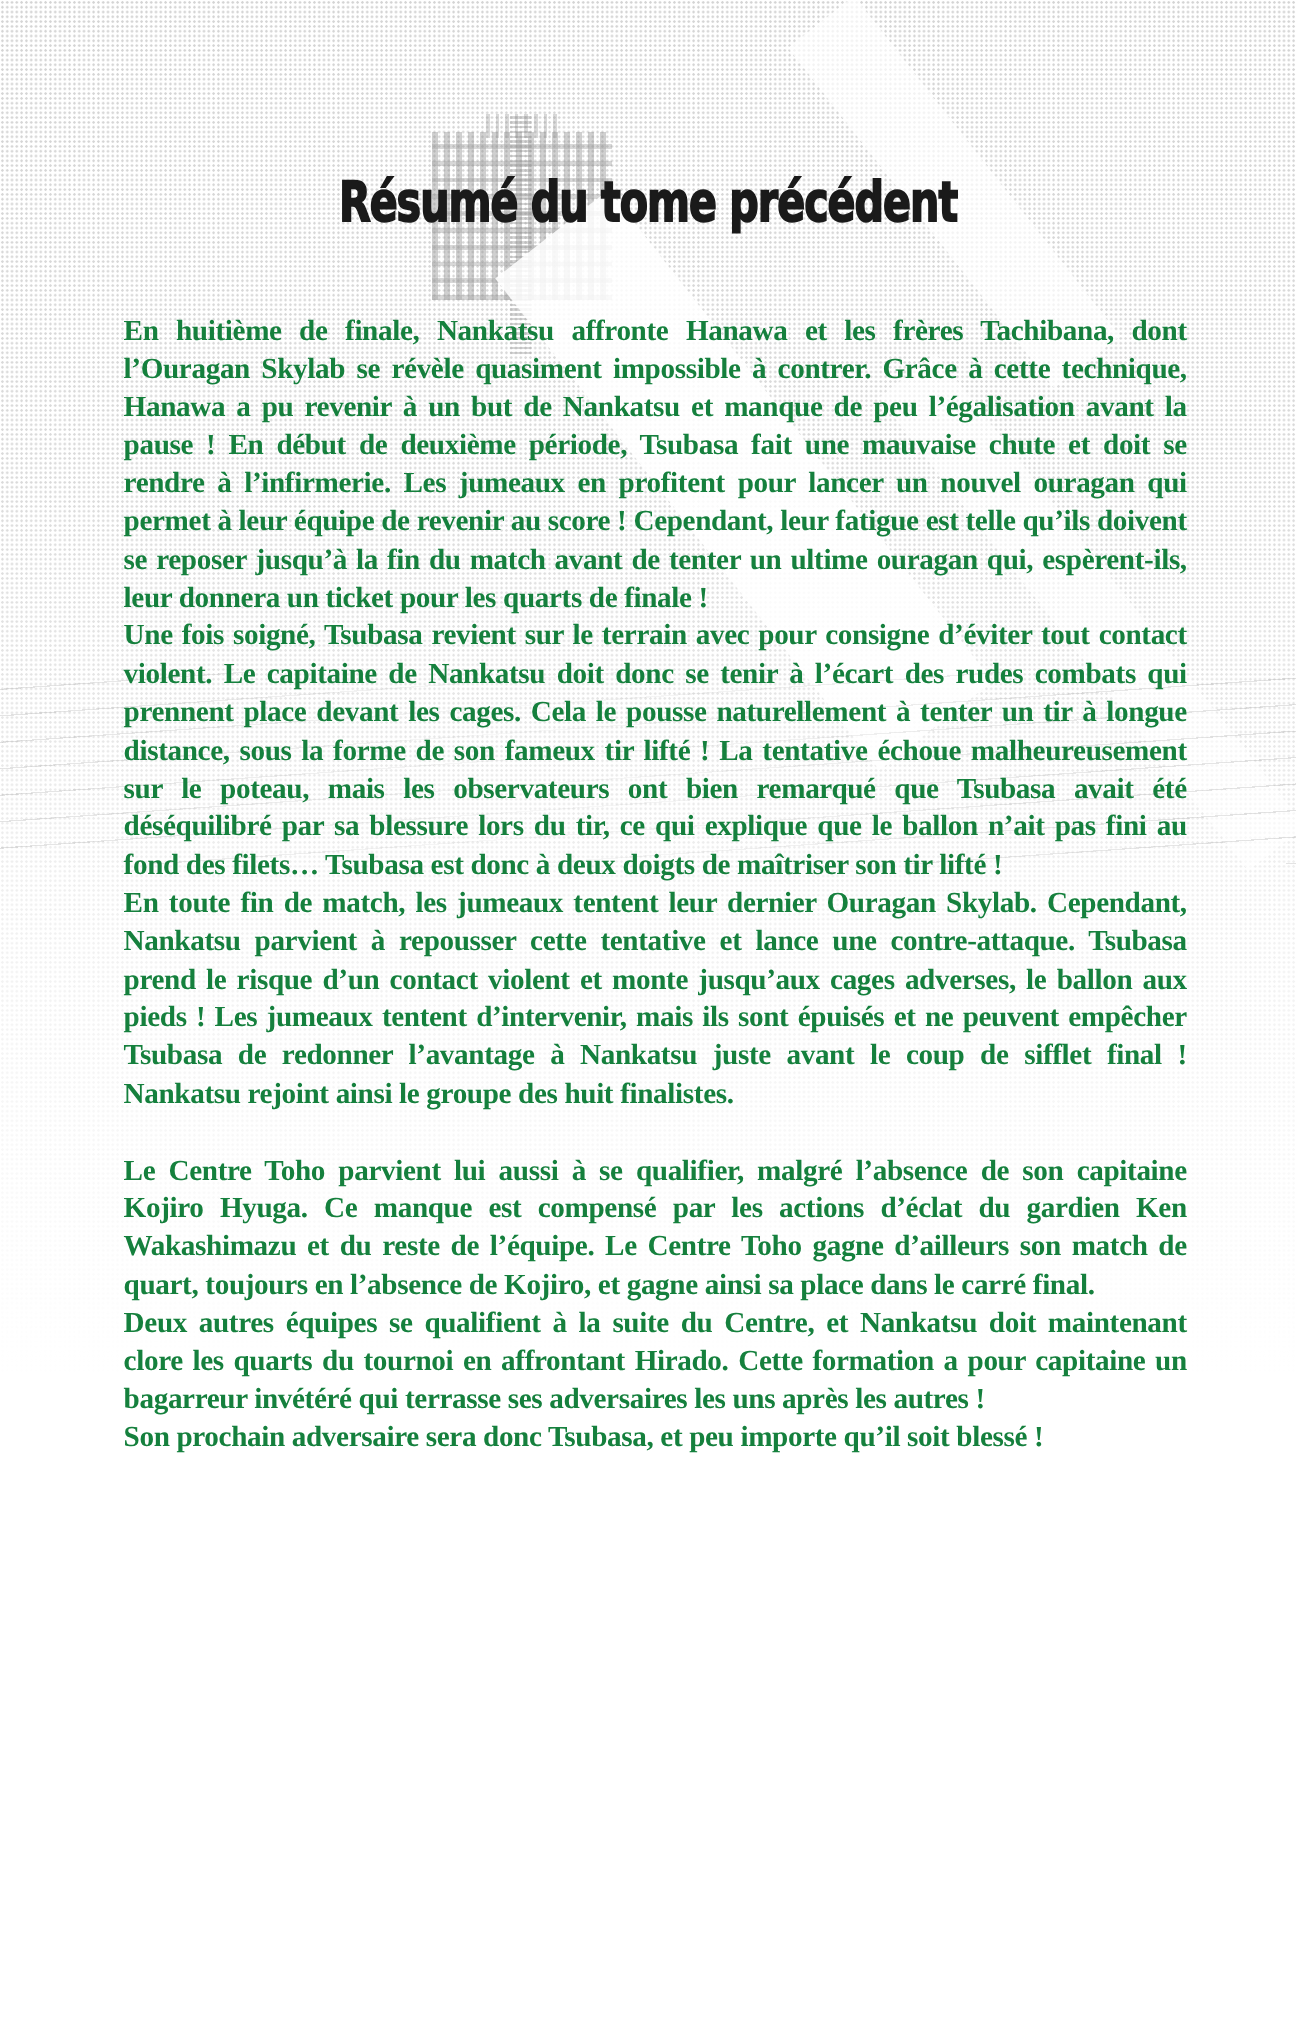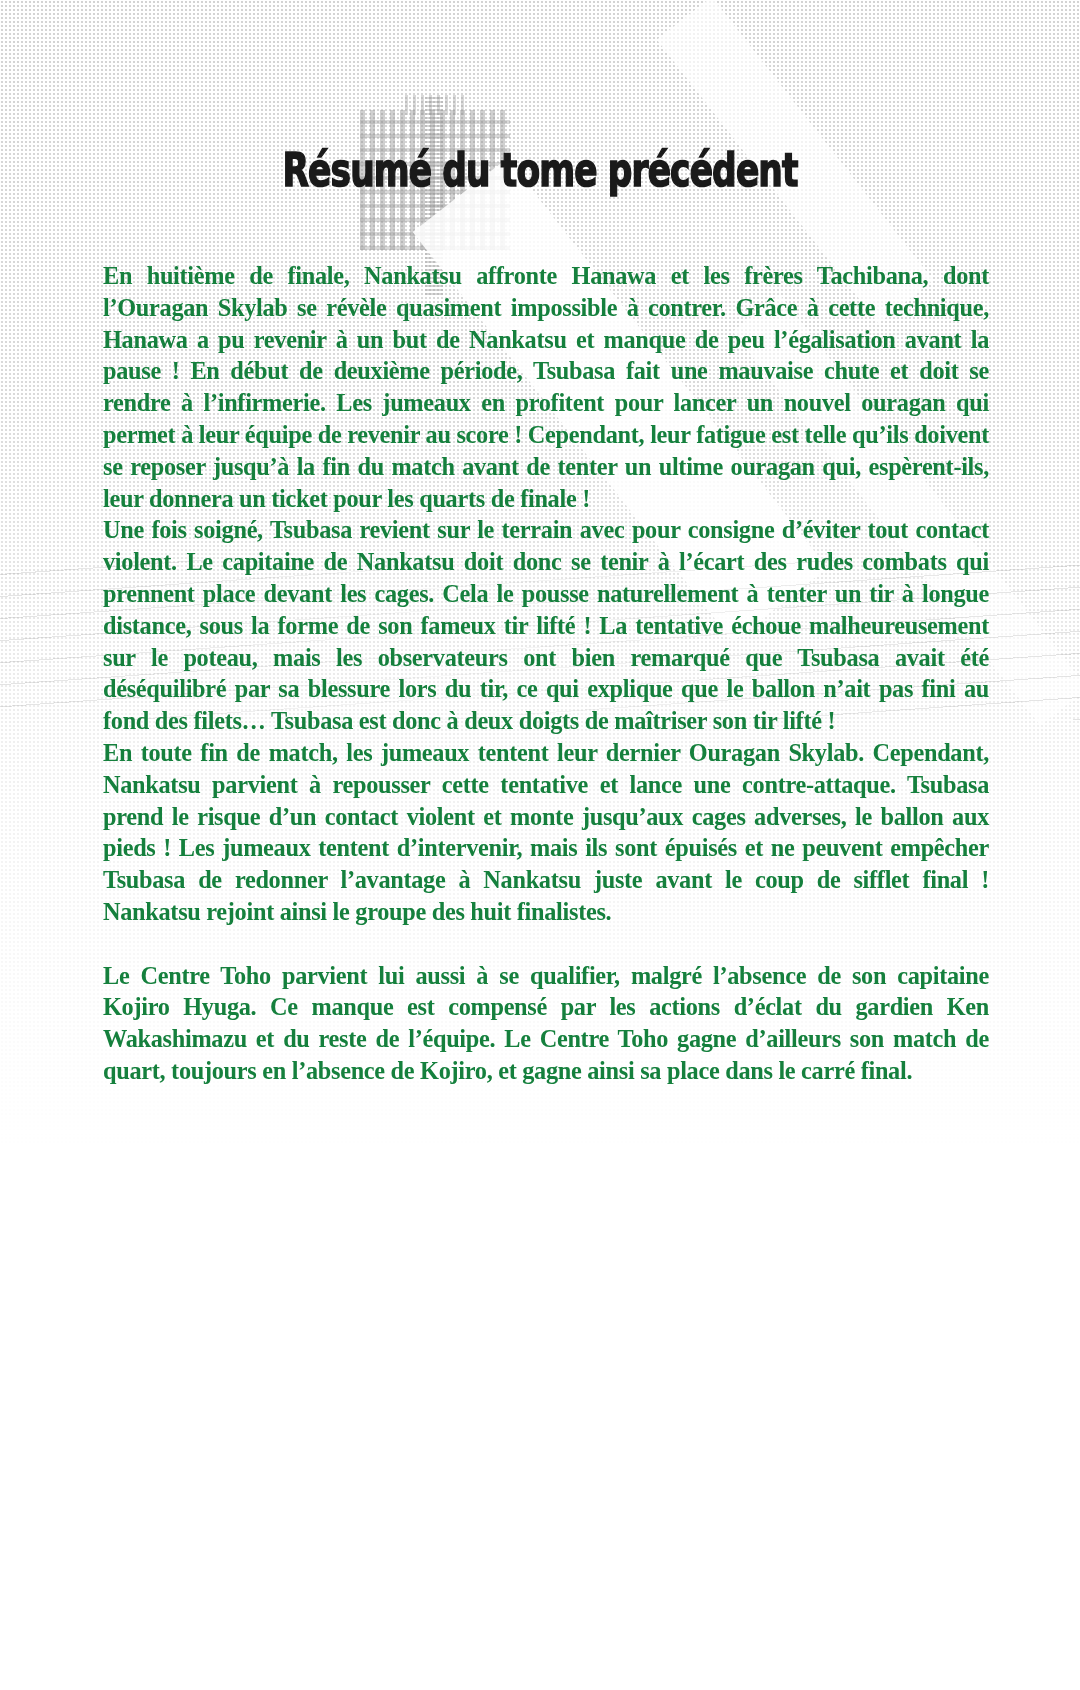--- a/index.html
+++ b/index.html
@@ -135,13 +135,15 @@
 </div>
 
 <h1 class="page-title">Résumé du tome précédent</h1>
 
 <div class="summary">
   <p>En huitième de finale, Nankatsu affronte Hanawa et les frères Tachibana, dont l’Ouragan Skylab se révèle quasiment impossible à contrer. Grâce à cette technique, Hanawa a pu revenir à un but de Nankatsu et manque de peu l’égalisation avant la pause ! En début de deuxième période, Tsubasa fait une mauvaise chute et doit se rendre à l’infirmerie. Les jumeaux en profitent pour lancer un nouvel ouragan qui permet à leur équipe de revenir au score ! Cependant, leur fatigue est telle qu’ils doivent se reposer jusqu’à la fin du match avant de tenter un ultime ouragan qui, espèrent-ils, leur donnera un ticket pour les quarts de finale !</p>
   <p>Une fois soigné, Tsubasa revient sur le terrain avec pour consigne d’éviter tout contact violent. Le capitaine de Nankatsu doit donc se tenir à l’écart des rudes combats qui prennent place devant les cages. Cela le pousse naturellement à tenter un tir à longue distance, sous la forme de son fameux tir lifté ! La tentative échoue malheureusement sur le poteau, mais les observateurs ont bien remarqué que Tsubasa avait été déséquilibré par sa blessure lors du tir, ce qui explique que le ballon n’ait pas fini au fond des filets… Tsubasa est donc à deux doigts de maîtriser son tir lifté !</p>
   <p>En toute fin de match, les jumeaux tentent leur dernier Ouragan Skylab. Cependant, Nankatsu parvient à repousser cette tentative et lance une contre-attaque. Tsubasa prend le risque d’un contact violent et monte jusqu’aux cages adverses, le ballon aux pieds ! Les jumeaux tentent d’intervenir, mais ils sont épuisés et ne peuvent empêcher Tsubasa de redonner l’avantage à Nankatsu juste avant le coup de sifflet final ! Nankatsu rejoint ainsi le groupe des huit finalistes.</p>
   <div class="gap"></div>
   <p>Le Centre Toho parvient lui aussi à se qualifier, malgré l’absence de son capitaine Kojiro Hyuga. Ce manque est compensé par les actions d’éclat du gardien Ken Wakashimazu et du reste de l’équipe. Le Centre Toho gagne d’ailleurs son match de quart, toujours en l’absence de Kojiro, et gagne ainsi sa place dans le carré final.</p>
+  <p>Deux autres équipes se qualifient à la suite du Centre, et Nankatsu doit maintenant clore les quarts du tournoi en affrontant Hirado. Cette formation a pour capitaine un bagarreur invétéré qui terrasse ses adversaires les uns après les autres !</p>
+  <p>Son prochain adversaire sera donc Tsubasa, et peu importe qu’il soit blessé !</p>
 </div>
 
 </body></html>

